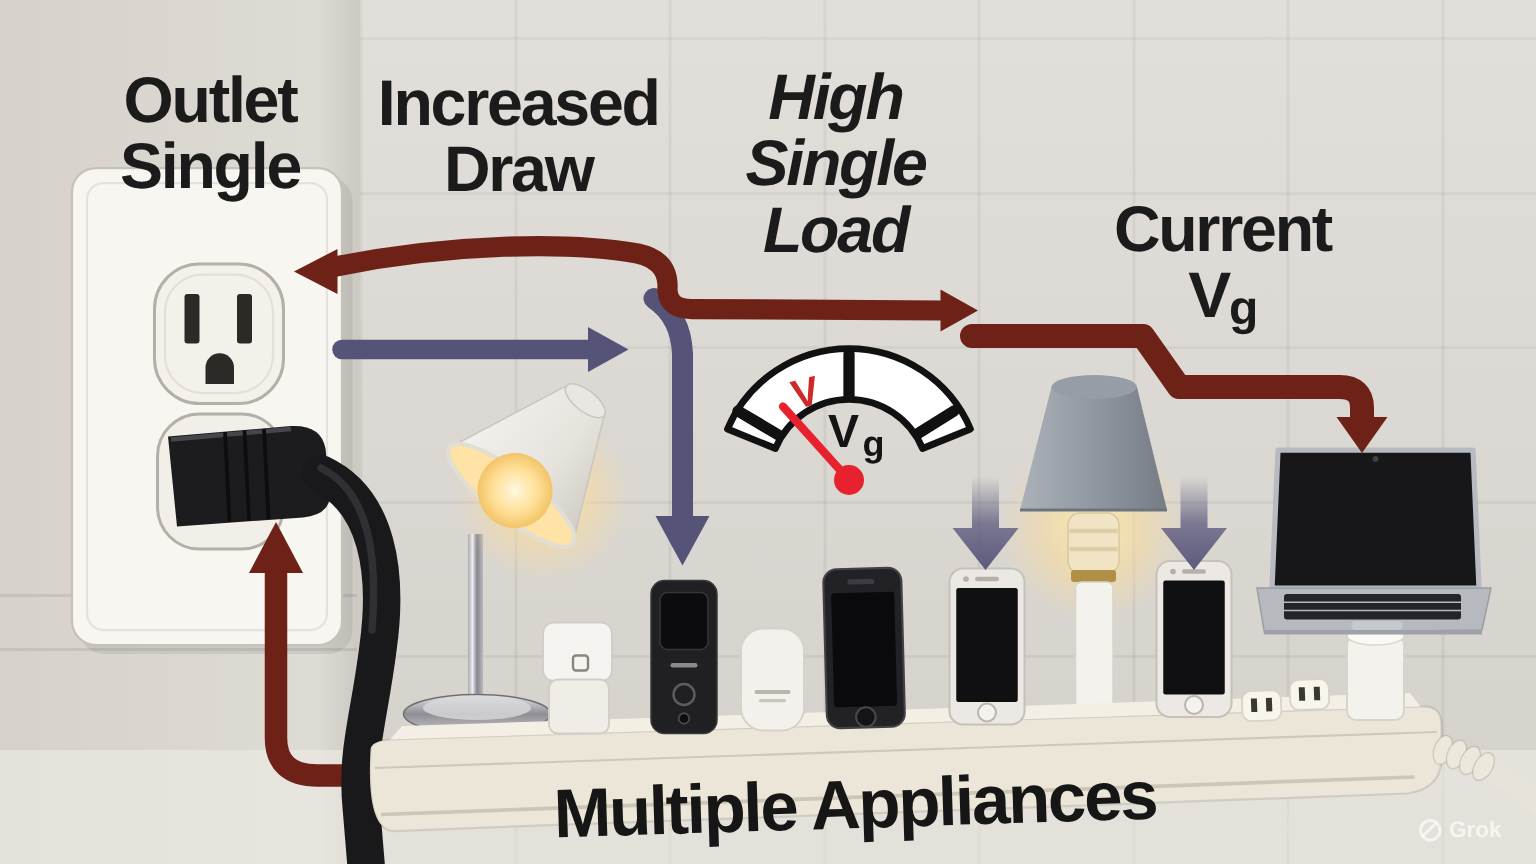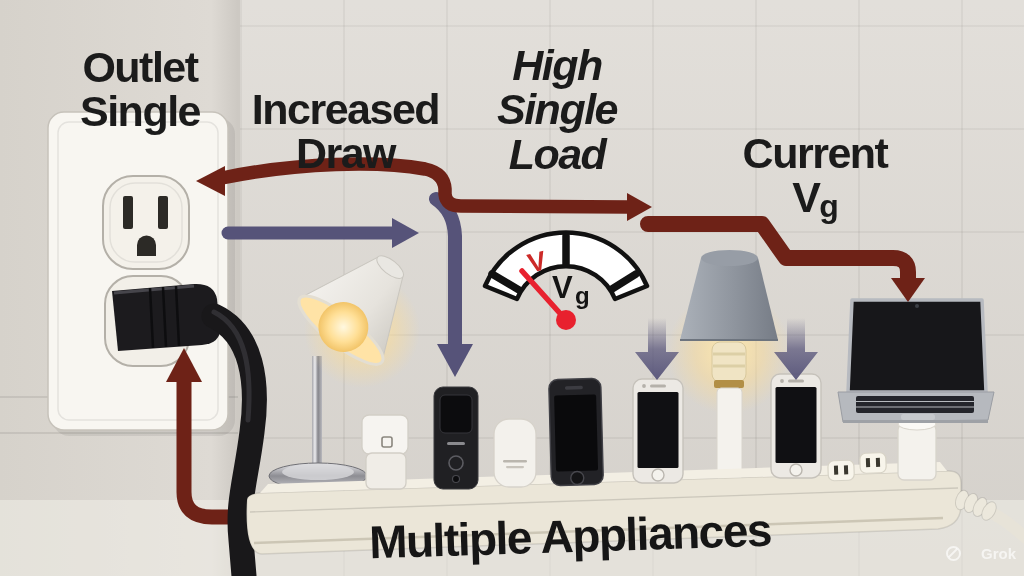--- a/index.html
+++ b/index.html
@@ -28,21 +28,21 @@
   .navy-head{fill:var(--arrow-navy,#565379);stroke:none;}
 
   
   .label{position:absolute;font-weight:700;color:var(--text-black,#1b1b1b);
          text-align:center;line-height:1.03;letter-spacing:-1.5px;font-size:43px;white-space:nowrap;}
   .label div{white-space:nowrap;}
   .sub{font-size:32px;position:relative;top:5px;letter-spacing:-1px;}
   .strip-label{position:absolute;left:280px;top:509px;width:580px;text-align:center;
          font-weight:700;font-size:46px;letter-spacing:-1.5px;color:#161616;
          transform:rotate(-1.8deg);}
-  .watermark{position:absolute;left:946px;top:545px;display:flex;align-items:center;gap:20px;
+  .watermark{position:absolute;left:946px;top:545px;display:flex;align-items:center;gap:5px;
          color:rgba(255,255,255,0.65);font-weight:700;font-size:15px;}
   .wm-logo{width:15px;height:15px;border:2px solid rgba(255,255,255,0.65);border-radius:50%;
          position:relative;box-sizing:border-box;}
   .wm-logo::after{content:"";position:absolute;left:-1px;top:4px;width:12px;height:2px;
          background:rgba(255,255,255,0.65);transform:rotate(-45deg);}
   .gauge-text{font-weight:700;fill:#141414;}
   .gauge-marker{font-weight:700;fill:var(--marker-red,#cc2a28);}
 </style>
 </head>
 <body>
@@ -258,21 +258,21 @@
       <line x1="566" y1="320" x2="522" y2="271" stroke="var(--needle-red,#e8212e)" stroke-width="5.5" stroke-linecap="round"></line>
       <circle cx="566" cy="320" r="10" fill="var(--needle-red,#e8212e)"></circle>
     </g>
   </svg>
 
   <div class="label" style="left:40px;top:45px;width:200px;">
     <div>Outlet</div>
     <div>Single</div>
   </div>
 
-  <div class="label" style="left:238px;top:47px;width:215px;margin-top:40px;">
+  <div class="label" style="left:238px;top:47px;width:215px;">
     <div>Increased</div>
     <div>Draw</div>
   </div>
 
   <div class="label" style="left:457px;top:43px;width:200px;font-style:italic;">
     <div>High</div>
     <div>Single</div>
     <div>Load</div>
   </div>
 

